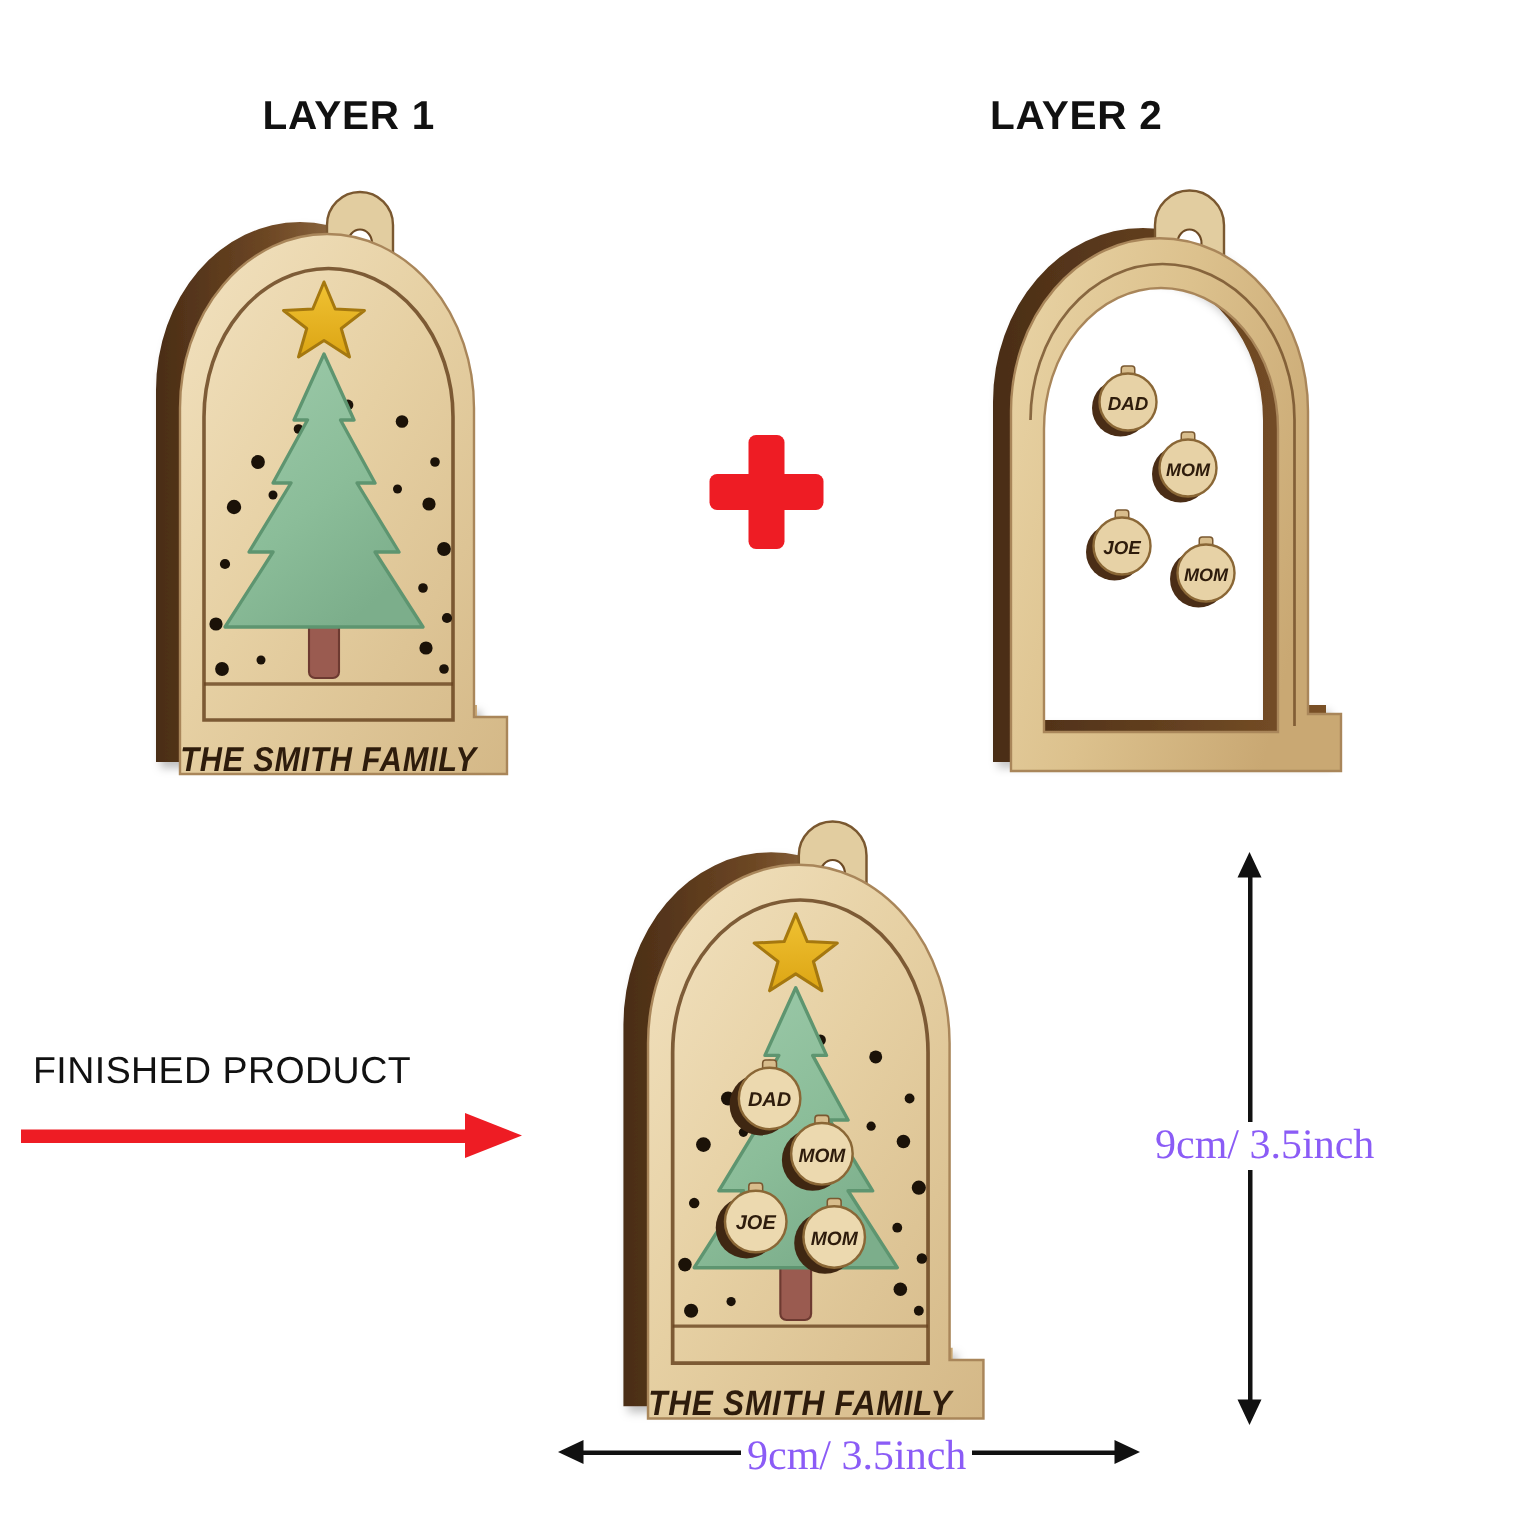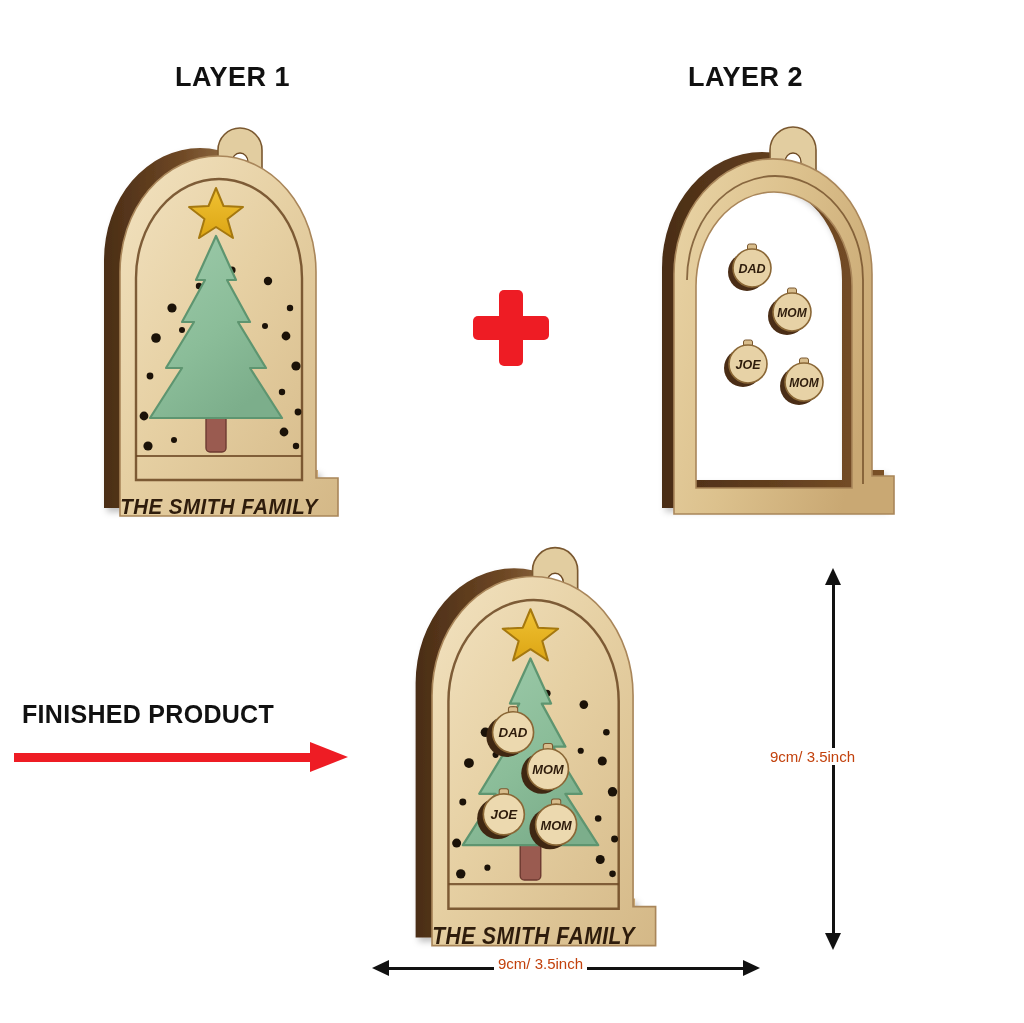--- a/index.html
+++ b/index.html
@@ -15,26 +15,26 @@
     position: absolute;
     font-weight: bold;
     font-size: 27px;
     letter-spacing: 0.5px;
     color: #111111;
     white-space: nowrap;
     font-family: "Liberation Sans", sans-serif;
     text-align: center;
   }
   #layer1-title { left: 175px; top: 62px; }
-  #layer2-title { left: 688px; top: 62px; }
+  #layer2-title { left: 660px; top: 62px; }
 
   #finished-label {
     position: absolute;
     left: 22px; top: 700px;
-    font-weight: bold;
+    font-weight: normal;
     font-size: 25px;
     letter-spacing: 0.3px;
     color: #111111;
     white-space: nowrap;
   }
 
   
   #plus-sign { position: absolute; left: 473px; top: 290px; width: 76px; height: 76px; }
   #plus-sign .bar {
     position: absolute; background: #ee1c24; border-radius: 5px;
@@ -68,23 +68,23 @@
   .dim-h { position: absolute; height: 26px; }
   .dim-h .line { position: absolute; top: 12px; height: 2.5px; background: #111; }
   .dim-h .ah-l, .dim-h .ah-r {
     position: absolute; top: 5px; width: 0; height: 0;
     border-top: 8px solid transparent; border-bottom: 8px solid transparent;
   }
   .dim-h .ah-l { left: 0; border-right: 17px solid #111; }
   .dim-h .ah-r { right: 0; border-left: 17px solid #111; }
 
   .dim-text {
-    position: absolute; font-size: 15px; color: #c2410c; white-space: nowrap;
+    position: absolute; font-size: 28px; color: #8b5cf6; white-space: nowrap;
     background: #fff; padding: 0 4px;
-    font-family: Liberation Sans, sans-serif;
+    font-family: Liberation Serif, serif;
   }
 
   
   .orn { position: absolute; font-style: italic; }
   .orn svg { display: block; overflow: visible; }
 </style>
 </head>
 <body>
 
 <div id="stage">

